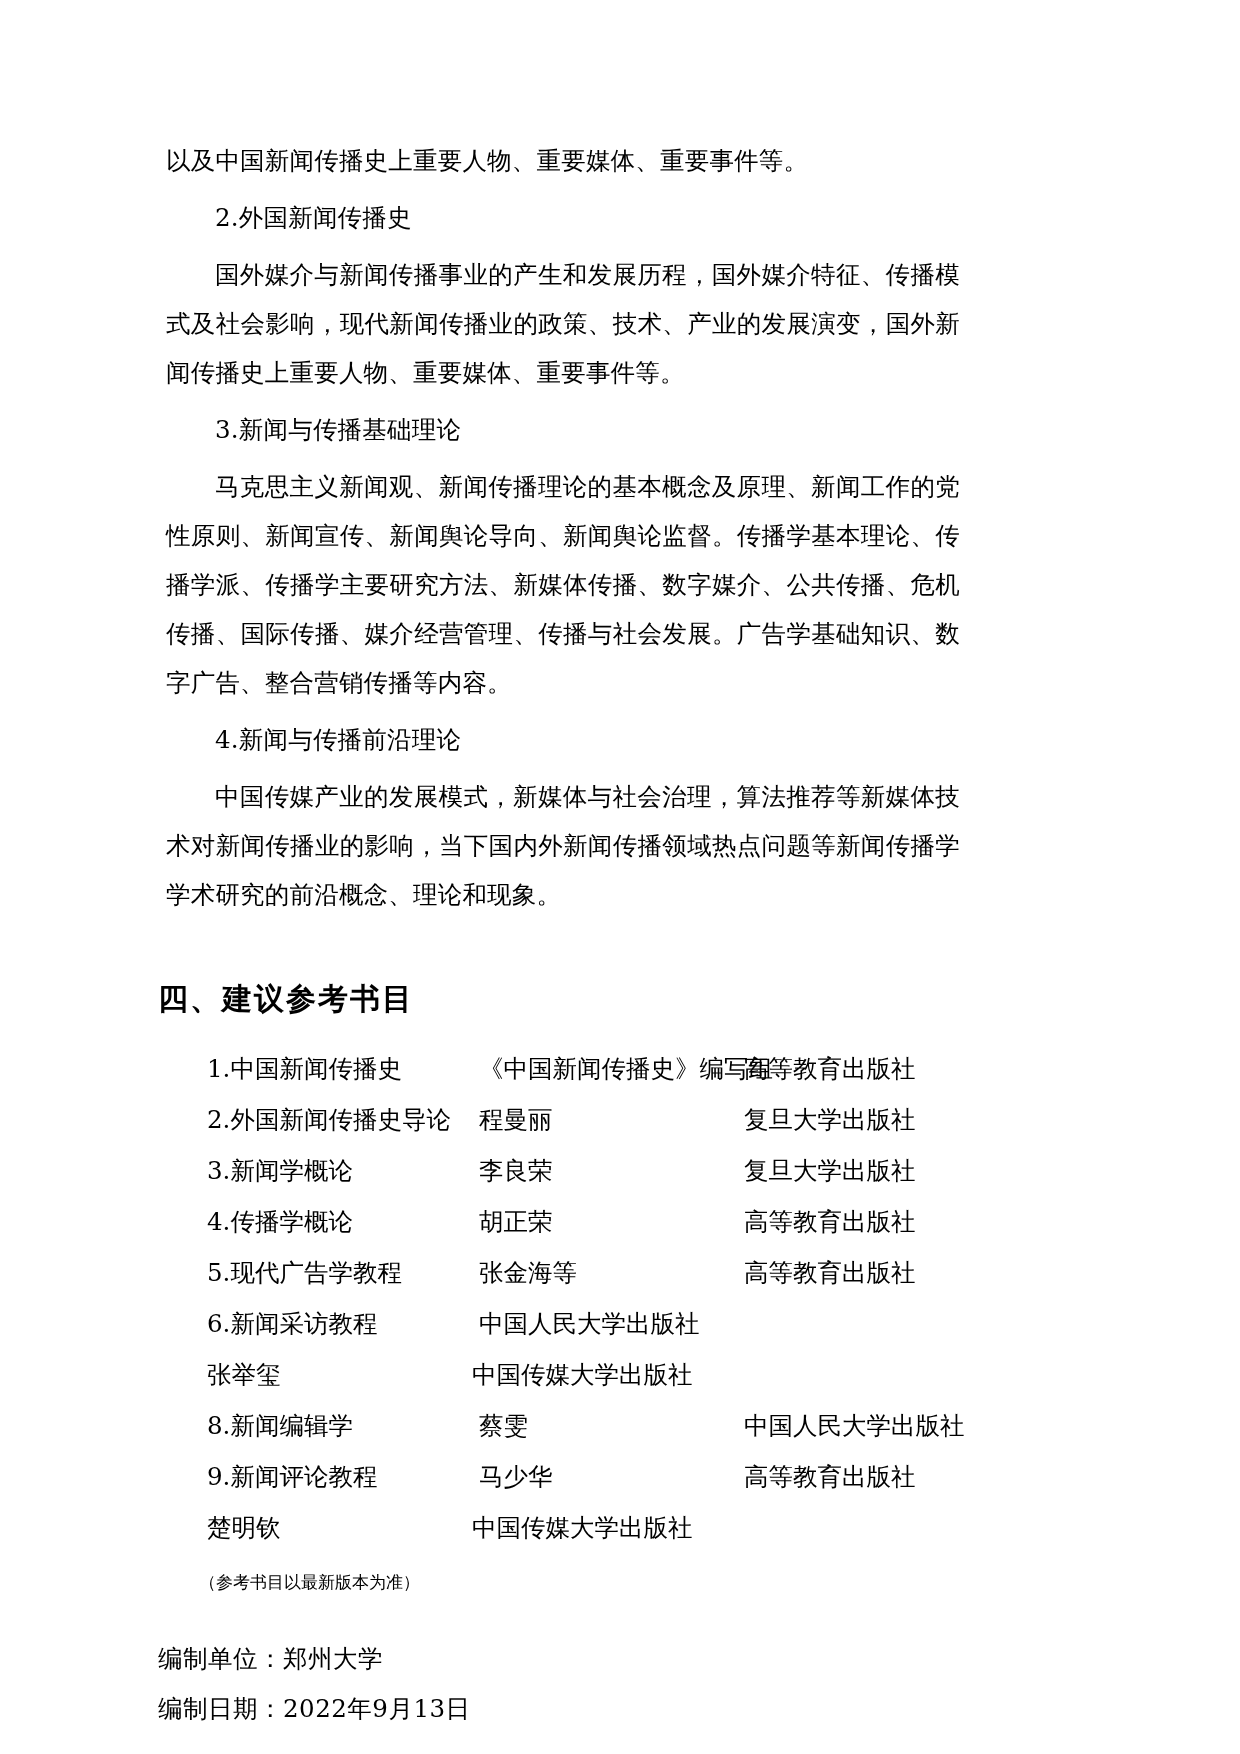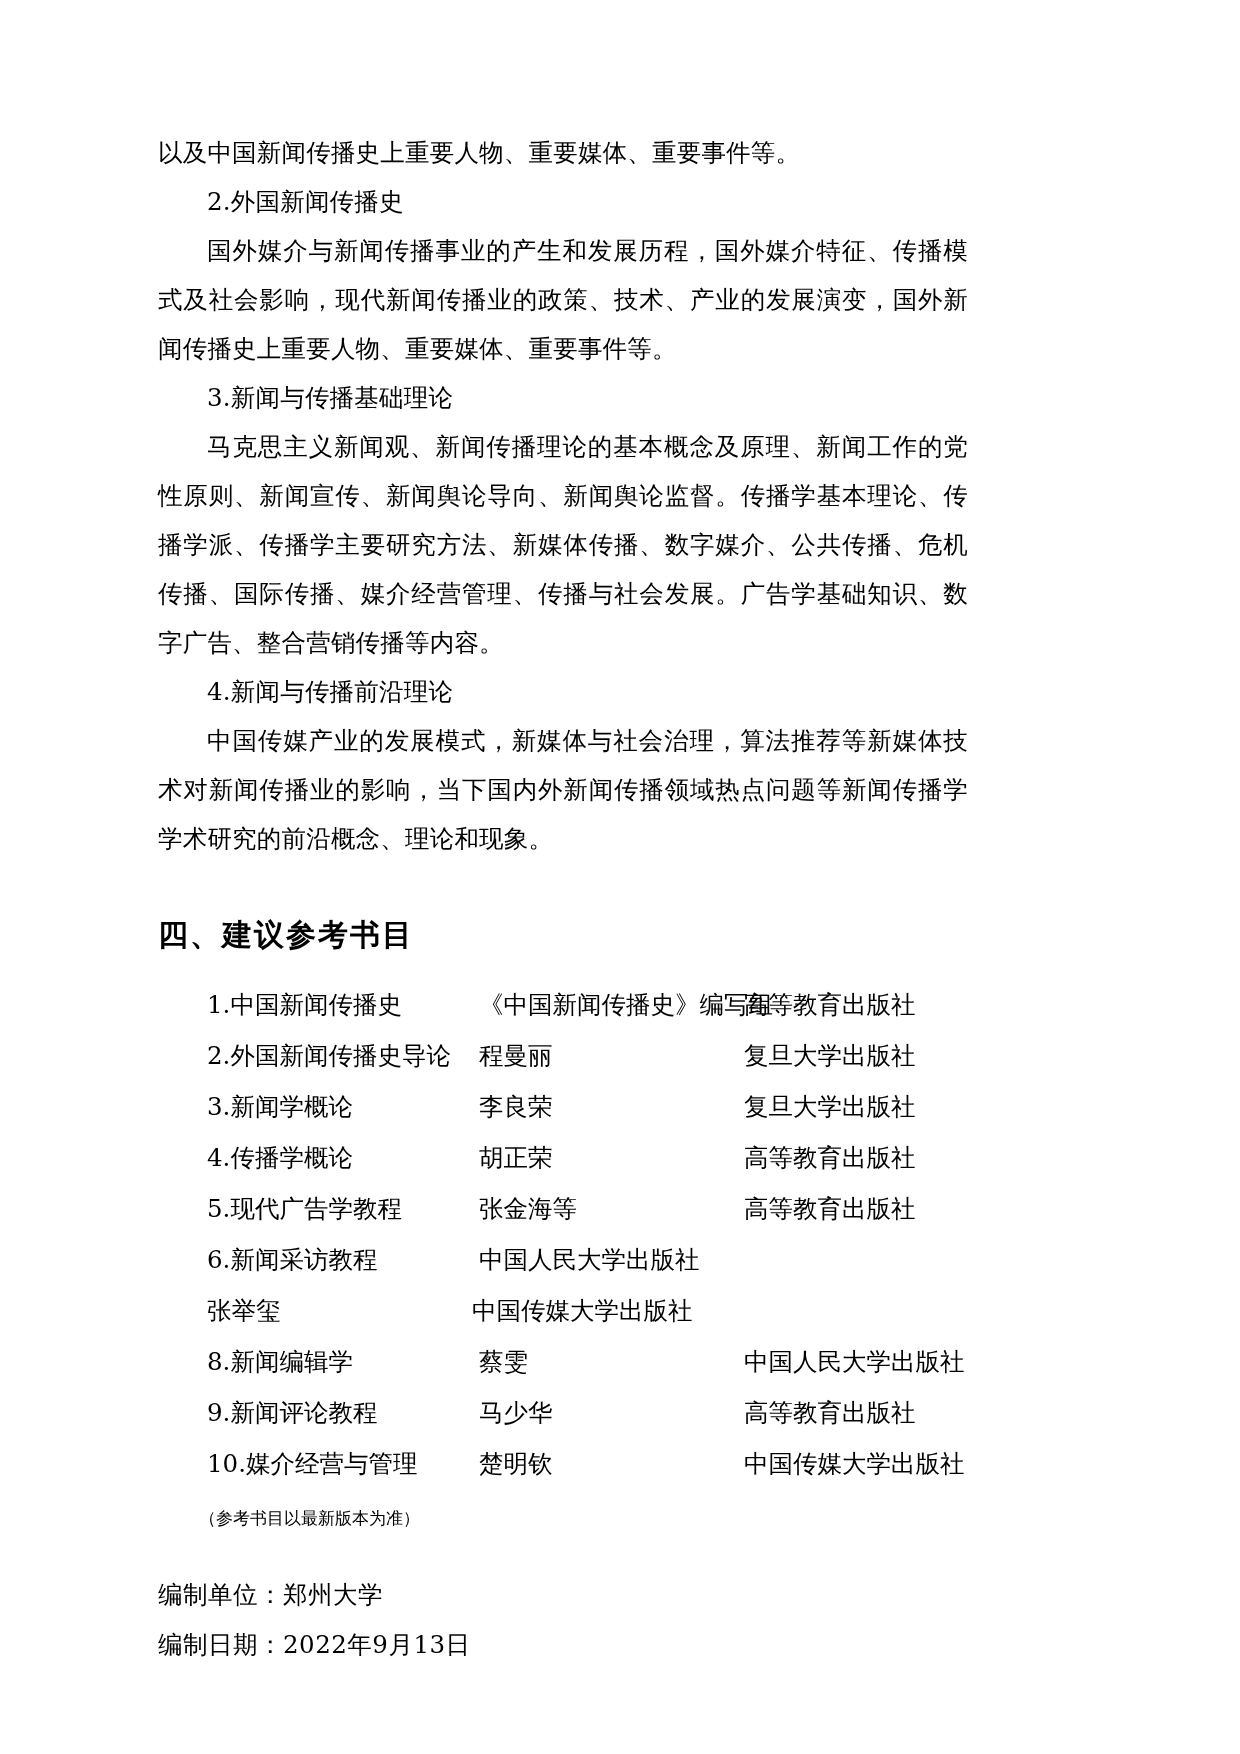--- a/index.html
+++ b/index.html
@@ -29,21 +29,21 @@
     width: 810px;
   }
 
   
   .para {
     font-size: 24.5px;
     line-height: 49px;
     text-align: justify;
     text-justify: inter-ideograph;
     letter-spacing: 0.2px;
-    margin: 0;
+    margin: 8px;
     word-break: break-all;
   }
   .para.indent {
     text-indent: 49px;
   }
   .para.sub {
     text-indent: 49px;
   }
 
   
@@ -177,21 +177,20 @@
         <span class="col-publisher">中国人民大学出版社</span>
       </li>
 
       <li class="book-row">
         <span class="col-title"><span>9.</span><span>新闻评论教程</span></span>
         <span class="col-author">马少华</span>
         <span class="col-publisher">高等教育出版社</span>
       </li>
 
       <li class="book-row">
-        <span class="col-title"><span>10.</span><span>媒介经营与管理</span></span>
         <span class="col-author">楚明钦</span>
         <span class="col-publisher">中国传媒大学出版社</span>
       </li>
 
     </ul>
 
     <p class="book-note">（参考书目以最新版本为准）</p>
 
     <div class="footer">
       <div class="footer-line">编制单位：郑州大学</div>

